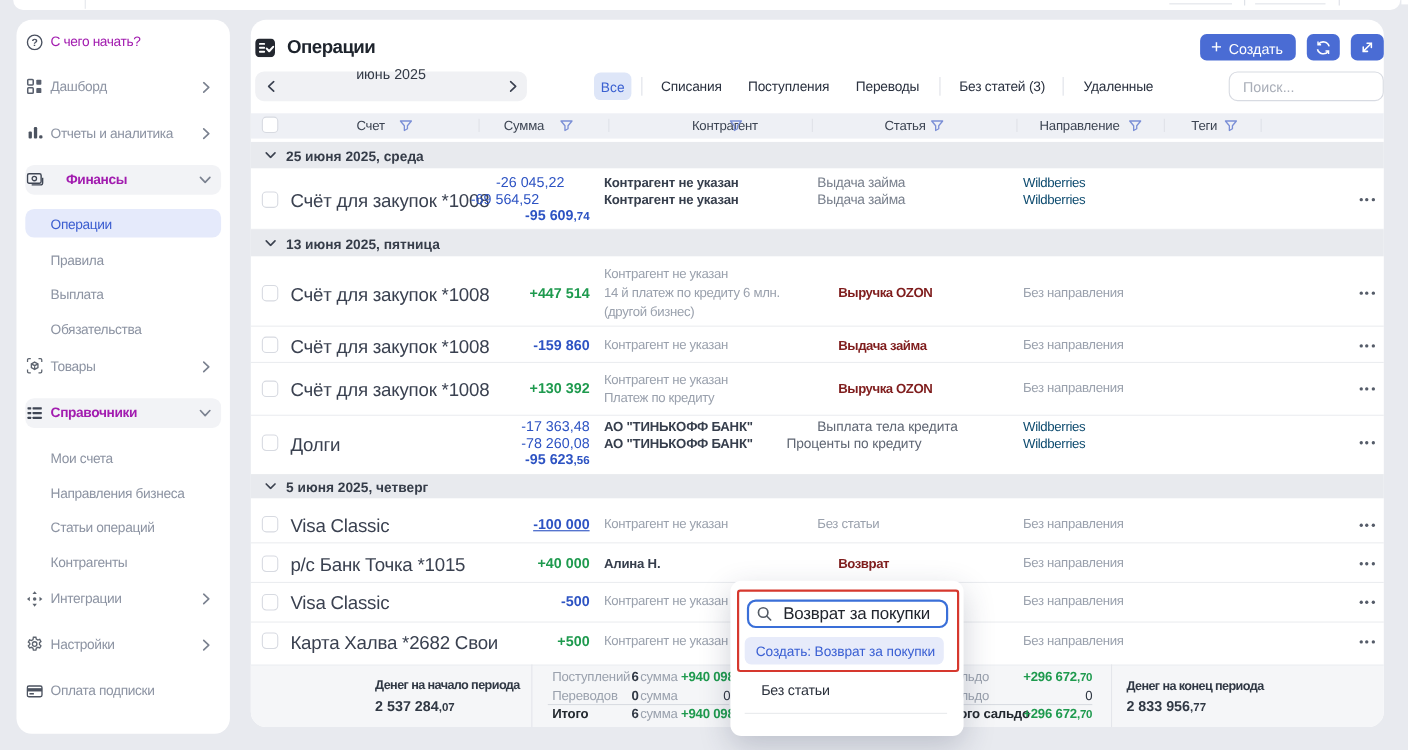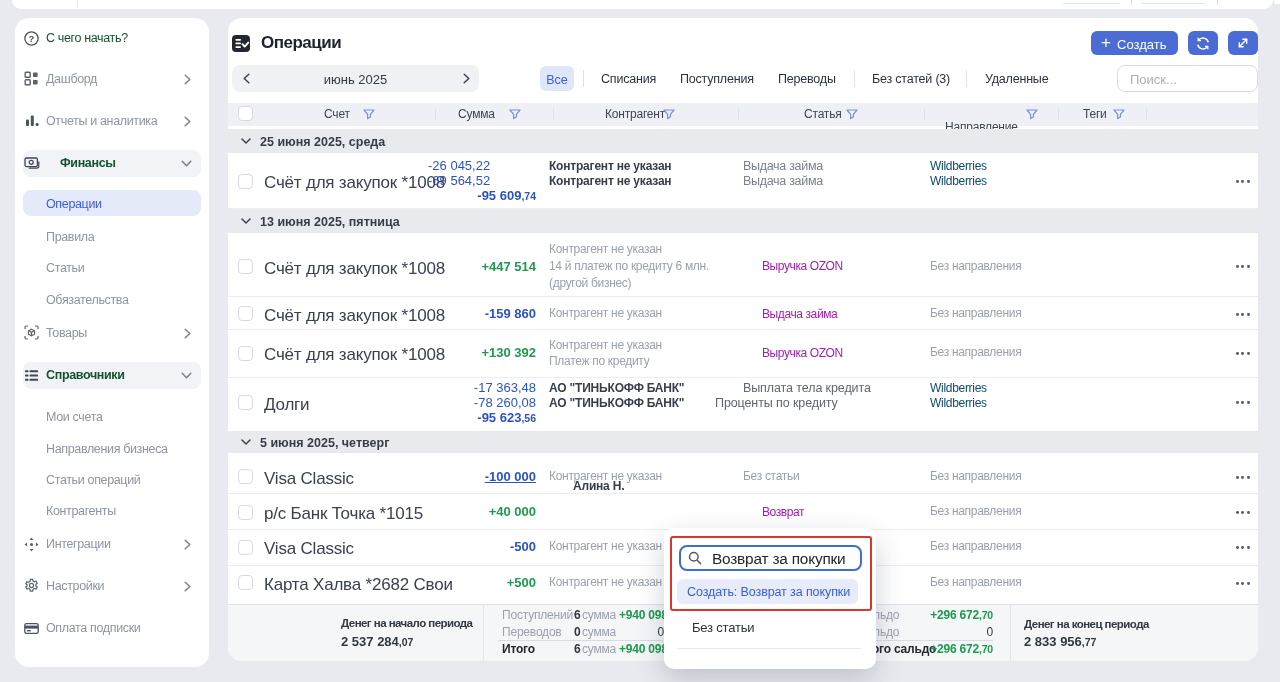--- a/index.html
+++ b/index.html
@@ -11,27 +11,27 @@
 .dots { position:absolute; display:flex; gap:2.6px; }
 .dots i { width:2.8px; height:2.8px; border-radius:50%; background:#555c69; }
 .cbx { position:absolute; width:15px; height:15px; border:1.5px solid #d7dae1; border-radius:4px; background:#fff; }
 .amt-b { color:#2d53c3; }
 .amt-g { color:#1e9a4e; font-weight:bold; }
 .sm { font-size:10.5px; }
 .hdrlbl { color:#3d4553; font-size:12px; font-weight:500; letter-spacing:-0.2px; }
 .cname { color:#3a4150; font-size:17px; letter-spacing:-0.2px; }
 .cellgray { color:#9aa1ad; font-size:12px; letter-spacing:-0.3px; }
 .cbold { color:#363e4c; font-size:12px; font-weight:bold; letter-spacing:-0.2px; }
-.stbold { color:#a21caf; font-size:12px; font-weight:normal; letter-spacing:-0.4px;padding-left:19px; }
+.stbold { color:#7f1d1d; font-size:12px; font-weight:bold; letter-spacing:-0.4px;padding-left:19px; }
 .stnorm { color:#5f6673; font-size:12.5px; letter-spacing:-0.1px; }
 .stgray { color:#79808d; font-size:12.5px; letter-spacing:-0.3px; }
 .wb { color:#0c4a6e; font-size:12px; letter-spacing:-0.3px; }
 .tab { color:#2b3240; font-size:12.5px; letter-spacing:-0.2px; }
 .sgray { color:#8d94a3; font-size:12.5px; letter-spacing:-0.35px; }
-.sdark { color:#14532d; font-size:12.5px; letter-spacing:-0.35px; }
+.sdark { color:#a21caf; font-size:12.5px; letter-spacing:-0.35px; }
 .sum12 { font-size:12px; letter-spacing:-0.2px; }
 .sumlbl { font-size:11.5px; font-weight:bold; letter-spacing:-0.55px; color:#303844; }
 .vline { position:absolute; width:1px; background:#dfe2e8; }
 .rowline { position:absolute; left:0; right:0; height:1px; background:#ebedf0; }
 </style>
 </head>
 <body>
 
 <div class="abs" style="left:12px;top:0;width:1261px;height:9px;background:#fff;border-radius:0 0 14px 14px;"></div>
 <div class="abs" style="left:77px;top:0;width:1px;height:8px;background:#e4e6eb;"></div>
@@ -80,21 +80,21 @@
       <circle cx="7.2" cy="6.3" r="2" stroke="#3f4654" stroke-width="1.2"></circle>
       <path d="M14.8 5.5 v4.6 a2 2 0 0 1 -2 2 h-8" stroke="#3f4654" stroke-width="1.2"></path>
     </svg>
   <div class="abs sdark b" style="left:60px;top:156px;">Финансы</div>
   <svg class="abs" style="left:181px;top:160px;" width="11" height="7" viewBox="0 0 11 7" fill="none" stroke="#7b8290" stroke-width="1.5" stroke-linecap="round" stroke-linejoin="round">
       <path d="M1.2 1.2 L5.5 5.8 L9.8 1.2"></path>
     </svg>
 
   <div class="abs" style="left:46px;top:197px;font-size:12.5px;letter-spacing:-0.35px;color:#3c5ed0;font-weight:500;">Операции</div>
   <div class="abs sgray" style="left:46px;top:230px;">Правила</div>
-  <div class="abs sgray" style="left:46px;top:261px;">Статьи</div>
+  <div class="abs sgray" style="left:46px;top:261px;">Выплата</div>
   <div class="abs sgray" style="left:46px;top:293px;">Обязательства</div>
 
   <svg class="abs" style="left:24px;top:325px;" width="15" height="15" viewBox="0 0 15 15" fill="none" stroke="#5d646f" stroke-width="1.2">
       <path d="M1 4 V2.2 A1.2 1.2 0 0 1 2.2 1 H4 M11 1 h1.8 A1.2 1.2 0 0 1 14 2.2 V4 M14 11 v1.8 a1.2 1.2 0 0 1 -1.2 1.2 H11 M4 14 H2.2 A1.2 1.2 0 0 1 1 12.8 V11"></path>
       <path d="M7.5 4.2 l3 1.6 v3.4 l-3 1.6 l-3 -1.6 V5.8 z M4.5 5.8 l3 1.6 l3 -1.6 M7.5 7.4 v3.4"></path>
     </svg>
   <div class="abs sgray" style="left:46px;top:326px;">Товары</div>
   <svg class="abs" style="left:184px;top:328px;" width="7" height="11" viewBox="0 0 7 11" fill="none" stroke="#7b8290" stroke-width="1.5" stroke-linecap="round" stroke-linejoin="round">
       <path d="M1.2 1.2 L5.8 5.5 L1.2 9.8"></path>
     </svg>
@@ -172,21 +172,21 @@
   <svg class="abs" style="left:1237px;top:37px;" width="12" height="12" viewBox="0 0 12 12" fill="none" stroke="#fff" stroke-width="1.4" stroke-linecap="round">
       <path d="M2.5 9.5 L9.5 2.5"></path>
       <path d="M5.8 2.3 h3.9 v3.9"></path>
       <path d="M6.2 9.7 H2.3 V5.8"></path>
     </svg>
 
   <div class="abs" style="left:232px;top:65px;width:247px;height:27px;background:#f0f1f4;border-radius:8px;"></div>
   <svg class="abs" style="left:243px;top:73px;" width="7" height="11" viewBox="0 0 7 11" fill="none" stroke="#3a4150" stroke-width="1.5" stroke-linecap="round" stroke-linejoin="round">
       <path d="M5.8 1.2 L1.2 5.5 L5.8 9.8"></path>
     </svg>
-  <div class="abs" style="left:232px;top:72px;width:247px;text-align:center;color:#333a46;font-size:13px;">июнь 2025</div>
+  <div class="abs" style="left:232px;top:60px;width:247px;text-align:center;color:#333a46;font-size:13px;">июнь 2025</div>
   <svg class="abs" style="left:463px;top:73px;" width="7" height="11" viewBox="0 0 7 11" fill="none" stroke="#3a4150" stroke-width="1.5" stroke-linecap="round" stroke-linejoin="round">
       <path d="M1.2 1.2 L5.8 5.5 L1.2 9.8"></path>
     </svg>
 
   <div class="abs" style="left:540px;top:66px;width:34px;height:25px;background:#dee6f8;border-radius:6px;"></div>
   <div class="abs" style="left:540px;top:73px;width:34px;text-align:center;color:#3b61d1;font-size:12.5px;">Все</div>
   <div class="vline" style="left:583px;top:70px;height:17px;"></div>
   <div class="abs tab" style="left:601px;top:72px;">Списания</div>
   <div class="abs tab" style="left:680px;top:72px;">Поступления</div>
   <div class="abs" style="left:854px;top:70px;width:1px;height:17px;background:#dfe2e8;"></div>
@@ -204,52 +204,52 @@
   <div class="abs hdrlbl" style="left:324px;top:107px;">Счет</div>
   <svg class="abs" style="left:363px;top:109px;" width="12" height="11" viewBox="0 0 12 11" fill="none" stroke="#7b8fd6" stroke-width="1.2" stroke-linejoin="round">
       <path d="M1 1 h10 L7.4 5.3 V8 L4.6 9.6 V5.3 z"></path>
     </svg>
   <div class="vline" style="left:435px;top:108px;height:12px;"></div>
   <div class="abs hdrlbl" style="left:458px;top:107px;">Сумма</div>
   <svg class="abs" style="left:509px;top:109px;" width="12" height="11" viewBox="0 0 12 11" fill="none" stroke="#7b8fd6" stroke-width="1.2" stroke-linejoin="round">
       <path d="M1 1 h10 L7.4 5.3 V8 L4.6 9.6 V5.3 z"></path>
     </svg>
   <div class="vline" style="left:553px;top:108px;height:12px;"></div>
-  <div class="abs hdrlbl" style="left:605px;top:107px;">Контрагент</div>
+  <div class="abs hdrlbl" style="left:629px;top:107px;">Контрагент</div>
   <svg class="abs" style="left:663px;top:109px;" width="12" height="11" viewBox="0 0 12 11" fill="none" stroke="#7b8fd6" stroke-width="1.2" stroke-linejoin="round">
       <path d="M1 1 h10 L7.4 5.3 V8 L4.6 9.6 V5.3 z"></path>
     </svg>
   <div class="vline" style="left:738px;top:108px;height:12px;"></div>
   <div class="abs hdrlbl" style="left:804px;top:107px;">Статья</div>
   <svg class="abs" style="left:846px;top:109px;" width="12" height="11" viewBox="0 0 12 11" fill="none" stroke="#7b8fd6" stroke-width="1.2" stroke-linejoin="round">
       <path d="M1 1 h10 L7.4 5.3 V8 L4.6 9.6 V5.3 z"></path>
     </svg>
   <div class="vline" style="left:924px;top:108px;height:12px;"></div>
-  <div class="abs hdrlbl" style="left:945px;top:120px;">Направление</div>
+  <div class="abs hdrlbl" style="left:945px;top:107px;">Направление</div>
   <svg class="abs" style="left:1026px;top:109px;" width="12" height="11" viewBox="0 0 12 11" fill="none" stroke="#7b8fd6" stroke-width="1.2" stroke-linejoin="round">
       <path d="M1 1 h10 L7.4 5.3 V8 L4.6 9.6 V5.3 z"></path>
     </svg>
   <div class="vline" style="left:1058px;top:108px;height:12px;"></div>
   <div class="abs hdrlbl" style="left:1083px;top:107px;">Теги</div>
   <svg class="abs" style="left:1113px;top:109px;" width="12" height="11" viewBox="0 0 12 11" fill="none" stroke="#7b8fd6" stroke-width="1.2" stroke-linejoin="round">
       <path d="M1 1 h10 L7.4 5.3 V8 L4.6 9.6 V5.3 z"></path>
     </svg>
   <div class="vline" style="left:1146px;top:108px;height:12px;"></div>
 </div>
 <div id="tablerows" style="font-size:13px;">
 
   <div class="abs" style="left:228px;top:129px;width:1030px;height:24px;background:#e8eaee;"></div>
   <svg class="abs" style="left:241px;top:138px;" width="10" height="6" viewBox="0 0 10 6" fill="none" stroke="#3c4350" stroke-width="1.5" stroke-linecap="round" stroke-linejoin="round">
       <path d="M1 1 L5 5 L9 1"></path>
     </svg>
   <div class="abs" style="left:260px;top:135px;color:#363d49;font-size:12.5px;font-weight:bold;">25 июня 2025, среда</div>
 
   <div class="cbx" style="left:238px;top:174px;"></div>
   <div class="abs cname" style="left:264px;top:173px;">Счёт для закупок *1008</div>
-  <div class="abs amt-b" style="left:428px;top:158px;width:108px;text-align:left;">-26 045,22</div>
+  <div class="abs amt-b" style="left:428px;top:158px;width:108px;text-align:center;">-26 045,22</div>
   <div class="abs amt-b" style="left:428px;top:173px;width:108px;text-align:left;">-69 564,52</div>
   <div class="abs amt-b b" style="left:428px;top:188px;width:108px;text-align:right;">-95 609<span class="sm">,74</span></div>
   <div class="abs cbold" style="left:549px;top:159px;">Контрагент не указан</div>
   <div class="abs cbold" style="left:549px;top:174px;">Контрагент не указан</div>
   <div class="abs stgray" style="left:743px;top:159px;">Выдача займа</div>
   <div class="abs stgray" style="left:743px;top:174px;">Выдача займа</div>
   <div class="abs wb" style="left:930px;top:159px;">Wildberries</div>
   <div class="abs wb" style="left:930px;top:174px;">Wildberries</div>
   <div class="dots" style="left:1236px;top:180px;">
       <i></i>
@@ -338,21 +338,21 @@
   <div class="dots" style="left:1236px;top:476px;">
       <i></i>
       <i></i>
       <i></i>
     </div>
   <div class="rowline" style="top:493px;left:228px;right:22px;"></div>
 
   <div class="cbx" style="left:238px;top:505px;"></div>
   <div class="abs cname" style="left:264px;top:504px;">р/с Банк Точка *1015</div>
   <div class="abs amt-g" style="left:428px;top:504px;width:108px;text-align:right;">+40 000</div>
-  <div class="abs cbold" style="left:549px;top:479px;margin-left:24px;">Алина Н.</div>
+  <div class="abs cbold" style="left:549px;top:505px;">Алина Н.</div>
   <div class="abs stbold" style="left:743px;top:505px;">Возврат</div>
   <div class="abs cellgray" style="left:930px;top:504px;">Без направления</div>
   <div class="dots" style="left:1236px;top:511px;">
       <i></i>
       <i></i>
       <i></i>
     </div>
   <div class="rowline" style="top:529px;left:228px;right:22px;"></div>
 
   <div class="cbx" style="left:238px;top:540px;"></div>

